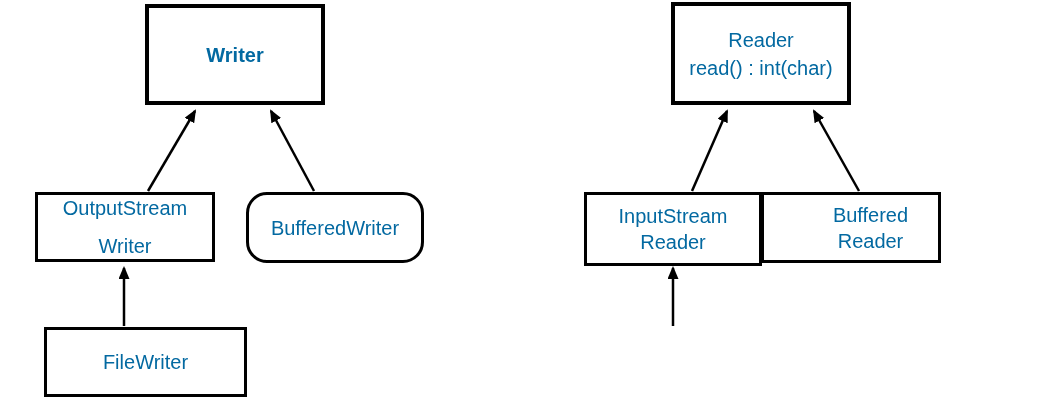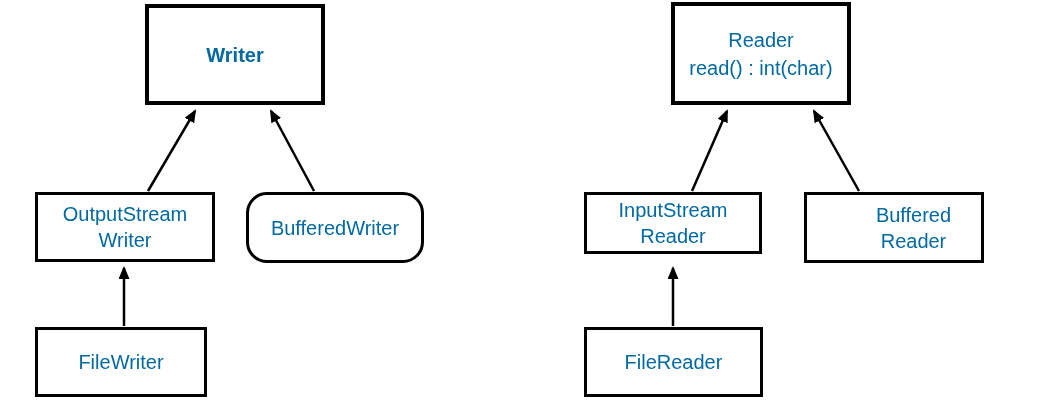--- a/index.html
+++ b/index.html
@@ -42,26 +42,26 @@
     line-height: 28px;
     white-space: nowrap;
   }
   .cls-box.sub .cls-line {
     line-height: 26px;
   }
   .bold { font-weight: bold; }
 
   
   #box-writer            { left: 145px; top: 4px;   width: 180px; height: 101px; }
-  #box-outputstreamwriter{ left: 35px;  top: 192px; width: 180px; height: 70px; }
+  #box-outputstreamwriter{ left: 35px;  top: 192px; width: 180px; height: 70px; justify-content: space-between; }
   #box-bufferedwriter    { left: 246px; top: 192px; width: 178px; height: 71px; border-radius: 21px; }
-  #box-filewriter        { left: 35px;  top: 327px; width: 172px; height: 70px; }
+  #box-filewriter        { left: 44px;  top: 327px; width: 203px; height: 70px; }
   #box-reader            { left: 671px; top: 2px;   width: 180px; height: 103px; }
-  #box-inputstreamreader { left: 584px; top: 192px; width: 178px; height: 62px; }
-  #box-bufferedreader    { left: 804px; top: 192px; width: 180px; height: 71px; padding-left: 39px; }
+  #box-inputstreamreader { left: 584px; top: 192px; width: 178px; height: 74px; }
+  #box-bufferedreader    { left: 761px; top: 192px; width: 180px; height: 71px; padding-left: 39px; }
   #box-filereader        { left: 584px; top: 327px; width: 179px; height: 70px; }
 </style>
 </head>
 <body>
 
 <div class="canvas">
 
   <svg class="arrow-layer" width="1056" height="406" viewBox="0 0 1056 406" xmlns="http://www.w3.org/2000/svg">
     <defs>
       <marker id="arrowhead" markerUnits="userSpaceOnUse" markerWidth="14" markerHeight="12" refX="11" refY="5.5" orient="auto">
@@ -101,17 +101,14 @@
   <div class="cls-box sub" id="box-inputstreamreader">
     <div class="cls-line">InputStream</div>
     <div class="cls-line">Reader</div>
   </div>
 
   <div class="cls-box sub" id="box-bufferedreader">
     <div class="cls-line">Buffered</div>
     <div class="cls-line">Reader</div>
   </div>
 
-  <div class="cls-box sub" id="box-filereader">
-    <div class="cls-line">FileReader</div>
-  </div>
 
 </div>
 
 </body></html>

